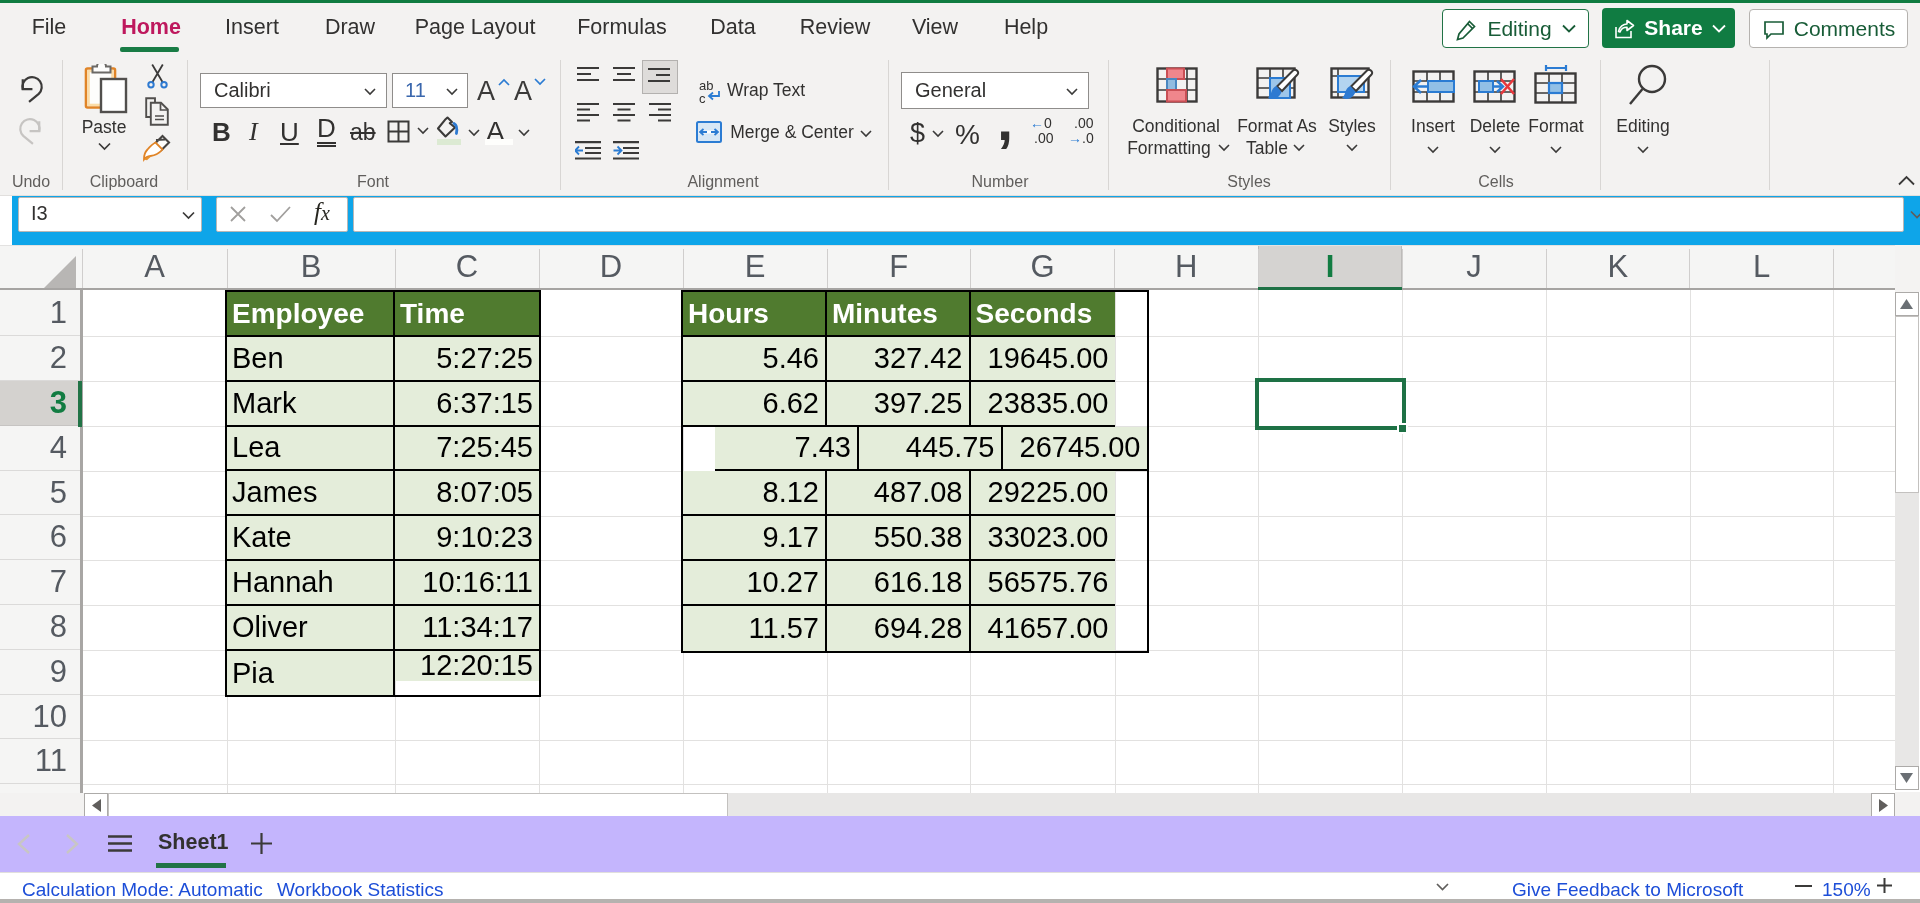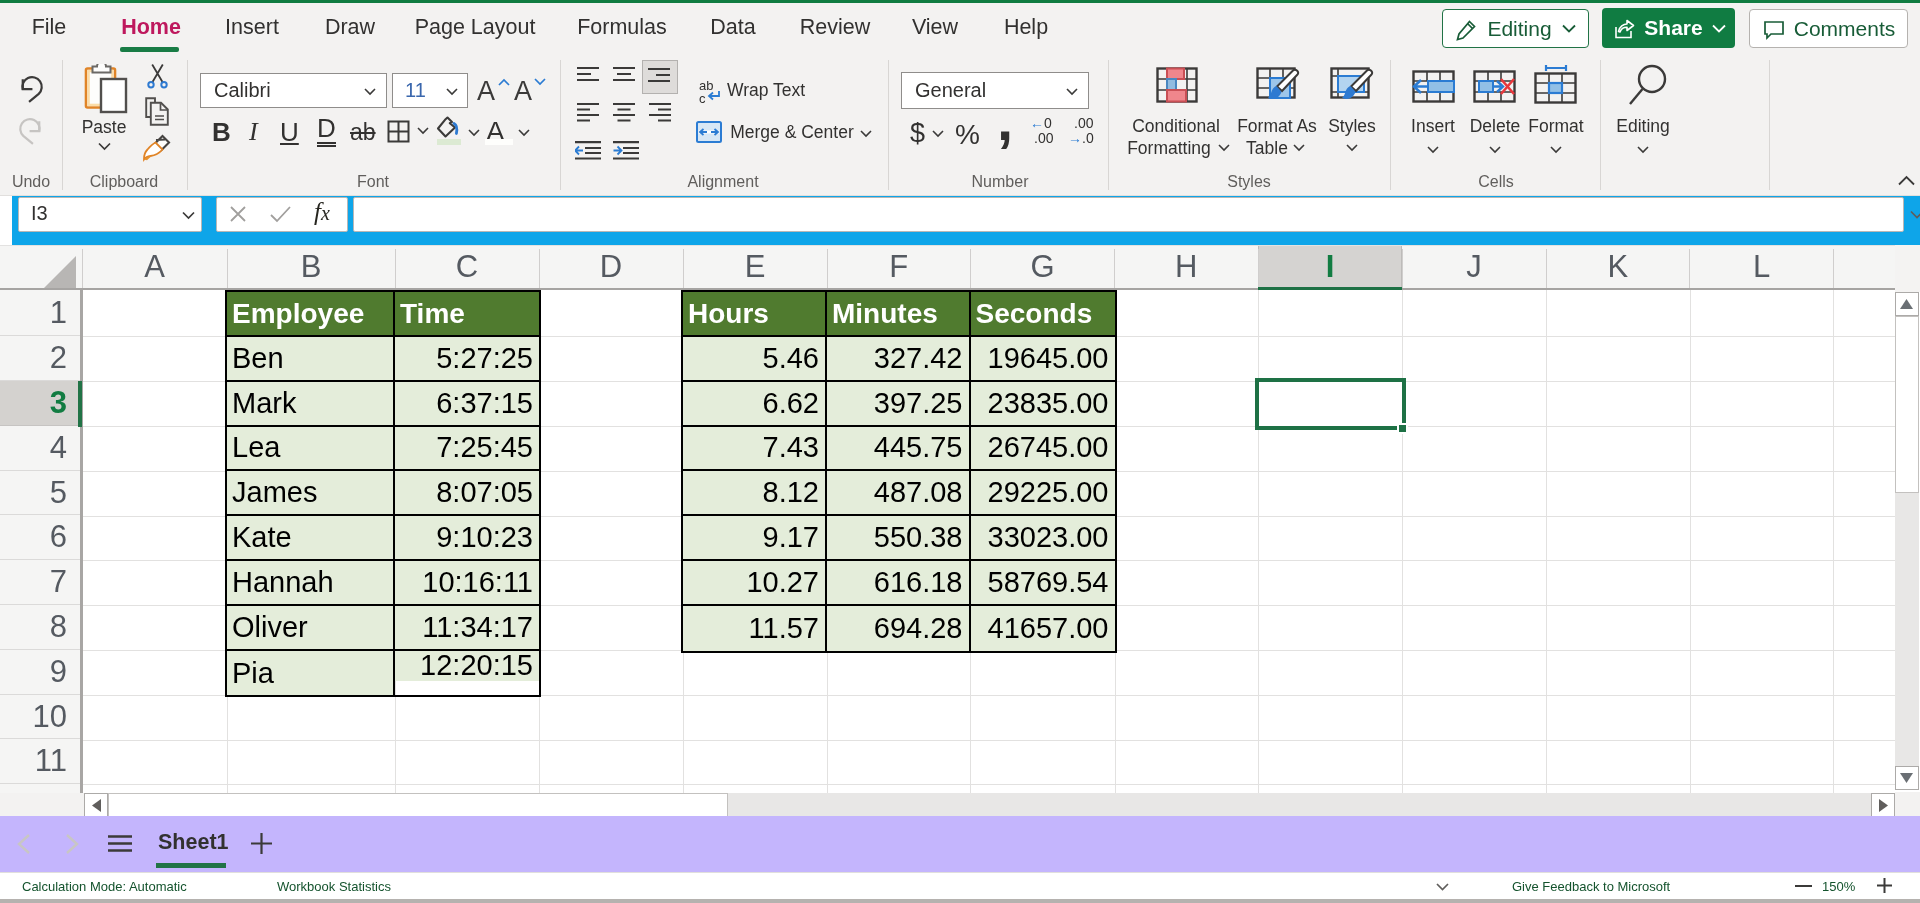--- a/index.html
+++ b/index.html
@@ -37,21 +37,21 @@
 .xc.h { background:#507b2f; color:#fff; font-weight:bold; font-size:28px; }
 .xc.r { justify-content:flex-end; }
 .xr > .xc:last-child { border-right:none; }
 .xr:last-child > .xc { border-bottom:none; }
 
 .sbbtn { position:absolute; background:#fff; border:1.3px solid #acaaa8; display:flex; align-items:center; justify-content:center; }
 
 #sheetbar { left:0; top:816px; width:1920px; height:56px; background:#c4b5fd; }
 #statusbar { left:0; top:872px; width:1920px; height:27px; background:#fff; border-top:1.3px solid #e1dfdd; }
 #bottomstrip { left:0; top:899px; width:1920px; height:4px; background:#b5b2af; }
-.st { position:absolute; top:6px; font-size:13px; color:#14532d; white-space:nowrap; }
+.st { position:absolute; top:6px; font-size:19px; color:#1d4ed8; white-space:nowrap; }
 </style>
 </head>
 <body>
 <div id="page">
 <div id="topstrip" class="abs"></div>
 <div id="menubar" class="abs">
   <span class="tab" style="left:49px">File</span>
   <span class="tab sel" style="left:151px">Home</span>
   <span class="tab" style="left:252px">Insert</span>
   <span class="tab" style="left:350px">Draw</span>
@@ -471,38 +471,38 @@
         <div class="xc r" style="width:144px;height:44.8px;">5.46</div>
         <div class="xc r" style="width:143.5px;height:44.8px;">327.42</div>
         <div class="xc r" style="width:144px;height:44.8px;">19645.00</div>
       </div>
   <div class="xr">
         <div class="xc r" style="width:144px;height:44.8px;">6.62</div>
         <div class="xc r" style="width:143.5px;height:44.8px;">397.25</div>
         <div class="xc r" style="width:144px;height:44.8px;">23835.00</div>
       </div>
   <div class="xr">
-        <div class="xc r" style="width:144px;height:44.8px;">7.43</div>
+        <div class="xc r" style="width:144px;height:44.8px;margin-left:32px;">7.43</div>
         <div class="xc r" style="width:143.5px;height:44.8px;">445.75</div>
         <div class="xc r" style="width:144px;height:44.8px;">26745.00</div>
       </div>
   <div class="xr">
         <div class="xc r" style="width:144px;height:44.8px;">8.12</div>
         <div class="xc r" style="width:143.5px;height:44.8px;">487.08</div>
         <div class="xc r" style="width:144px;height:44.8px;">29225.00</div>
       </div>
   <div class="xr">
         <div class="xc r" style="width:144px;height:44.8px;">9.17</div>
         <div class="xc r" style="width:143.5px;height:44.8px;">550.38</div>
         <div class="xc r" style="width:144px;height:44.8px;">33023.00</div>
       </div>
   <div class="xr">
         <div class="xc r" style="width:144px;height:44.8px;">10.27</div>
         <div class="xc r" style="width:143.5px;height:44.8px;text-align:right;">616.18</div>
-        <div class="xc r" style="width:144px;height:44.8px;">58769.54</div>
+        <div class="xc r" style="width:144px;height:44.8px;">56575.76</div>
       </div>
   <div class="xr">
         <div class="xc r" style="width:144px;height:44.8px;">11.57</div>
         <div class="xc r" style="width:143.5px;height:44.8px;">694.28</div>
         <div class="xc r" style="width:144px;height:44.8px;">41657.00</div>
       </div>
 </div>
 
 <div class="abs" style="left:1254.5px;top:377.5px;width:151px;height:52px;border:4px solid #1e7145;"></div>
 <div class="abs" style="left:1397px;top:423px;width:11px;height:11px;background:#1e7145;border:2px solid #fff;"></div>

